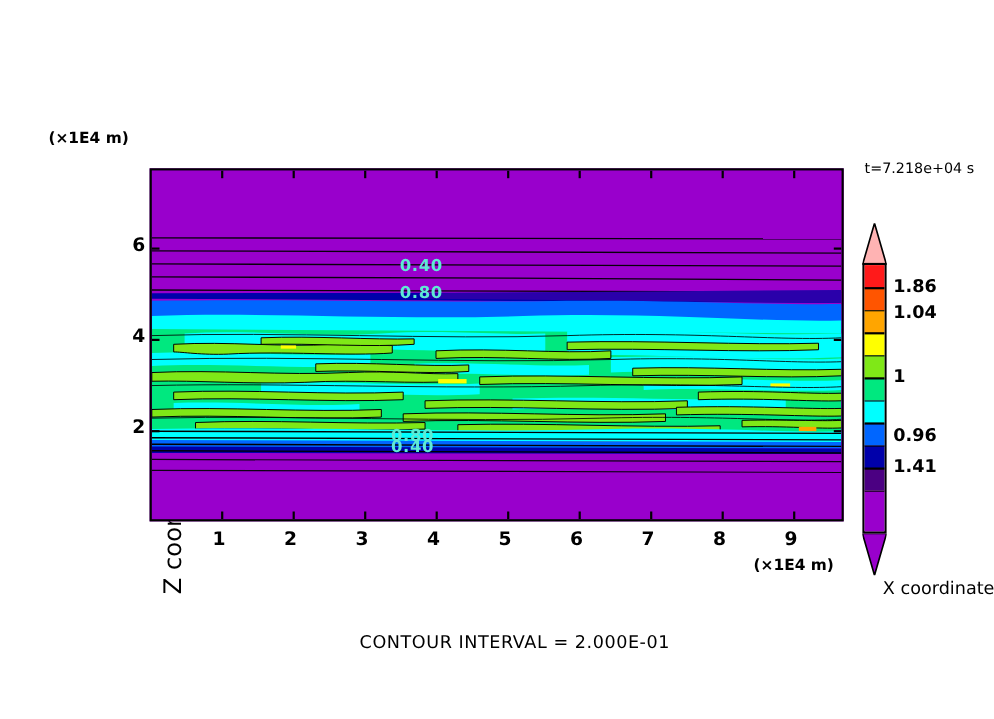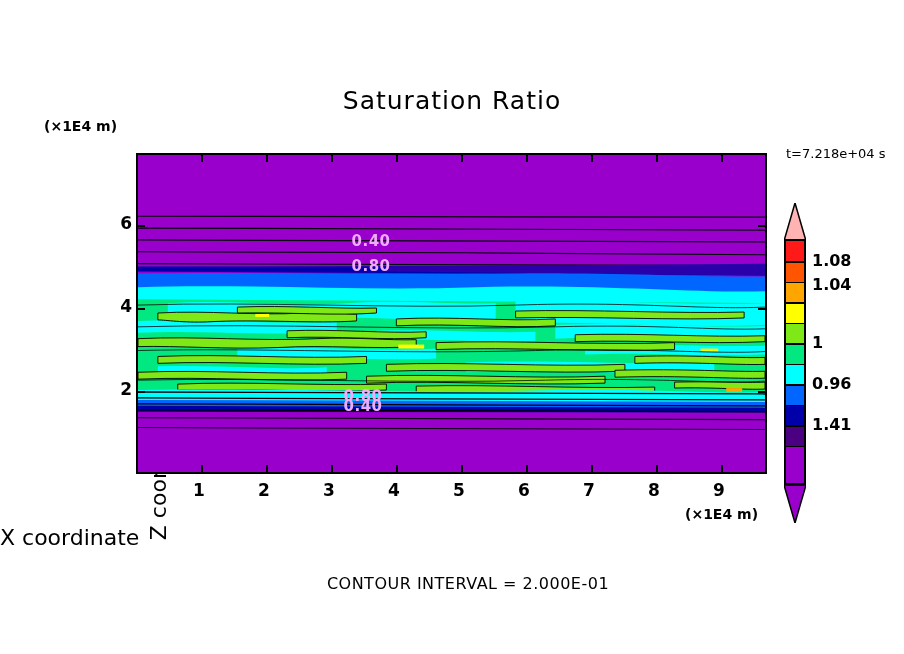--- a/index.html
+++ b/index.html
@@ -33,22 +33,22 @@
 
   .ylabel{
     position:absolute;left:-4px;top:240px;width:200px;
     transform:rotate(-90deg);transform-origin:50% 50%;
     text-align:center;font-size:22px;color:#000;
   }
   .ylabel-wrap{
     position:absolute;left:62px;top:218px;width:34px;height:200px;
   }
   .xlabel{
-    position:absolute;left:0;top:525px;width:904px;text-align:left;
-    font-size:22px;color:#000;
+    position:absolute;left:0;top:525px;width:904px;text-align:right;
+    font-size:16px;color:#000;
   }
   .caption{
     position:absolute;left:16px;top:574px;width:904px;text-align:center;
     font-size:16px;color:#000;letter-spacing:0.5px;
   }
 
   
   .plot{
     position:absolute;left:136px;top:153px;width:631px;height:321px;
     border:2px solid #000;box-sizing:border-box;
@@ -69,23 +69,24 @@
     font-size:17px;font-weight:bold;color:#000;
   }
   .yticklabels{position:absolute;left:96px;top:153px;width:36px;height:321px;}
   .yticklabel{
     position:absolute;right:0;transform:translateY(-50%);
     font-size:17px;font-weight:bold;color:#000;
   }
 
   
   .clabel{
-    position:absolute;font-size:15px;font-weight:bold;color:#f0abfc;
+    position:absolute;font-size:15px;font-weight:bold;color:#5eead4;
     transform:translate(-50%,-50%);letter-spacing:0.5px;
     white-space:nowrap;
+    margin-left:12px;
   }
 
   
   .cbar-wrap{position:absolute;left:780px;top:203px;width:30px;height:318px;}
   .cbar-body{
     position:absolute;left:4px;top:36px;width:22px;height:246px;
     border:2px solid #000;box-sizing:border-box;
   }
   .cband{position:absolute;left:0;width:100%;}
   .cbar-cap{position:absolute;left:4px;width:22px;height:38px;}
@@ -96,23 +97,20 @@
   .cbar-label{
     position:absolute;left:0;transform:translateY(-50%);
     font-size:16px;font-weight:bold;color:#000;
   }
 </style>
 </head>
 <body>
 
 <div class="fig">
 
-  <div class="title">
-    <span class="title-inner">Saturation Ratio</span>
-  </div>
 
   <div class="unit-top">(×1E4 m)</div>
 
   <div class="timestamp">t=7.218e+04 s</div>
 
   <div class="ylabel-wrap">
     <div class="ylabel">Z coordinate</div>
   </div>
 
   <div class="plot">
@@ -296,20 +294,20 @@
       <div class="cband" style="top:163.5px;height:1.5px;background:#000;"></div>
       <div class="cband" style="top:184px;height:1.5px;background:#000;"></div>
       <div class="cband" style="top:204.5px;height:1.5px;background:#000;"></div>
     </div>
     <svg class="cbar-cap bot" viewBox="0 0 22 38" preserveAspectRatio="none">
       <polygon points="11,38 22,0 0,0" fill="#9900cc" stroke="#000" stroke-width="1.5"></polygon>
     </svg>
   </div>
 
   <div class="cbar-labels">
-    <div class="cbar-label" style="top:57px;">1.08</div>
+    <div class="cbar-label" style="top:57px;">1.86</div>
     <div class="cbar-label" style="top:81px;">1.04</div>
     <div class="cbar-label" style="top:139px;">1</div>
-    <div class="cbar-label" style="top:180px;">0.96</div>
+    <div class="cbar-label" style="top:192px;">0.96</div>
     <div class="cbar-label" style="top:221px;">1.41</div>
   </div>
 
 </div>
 
 </body></html>

